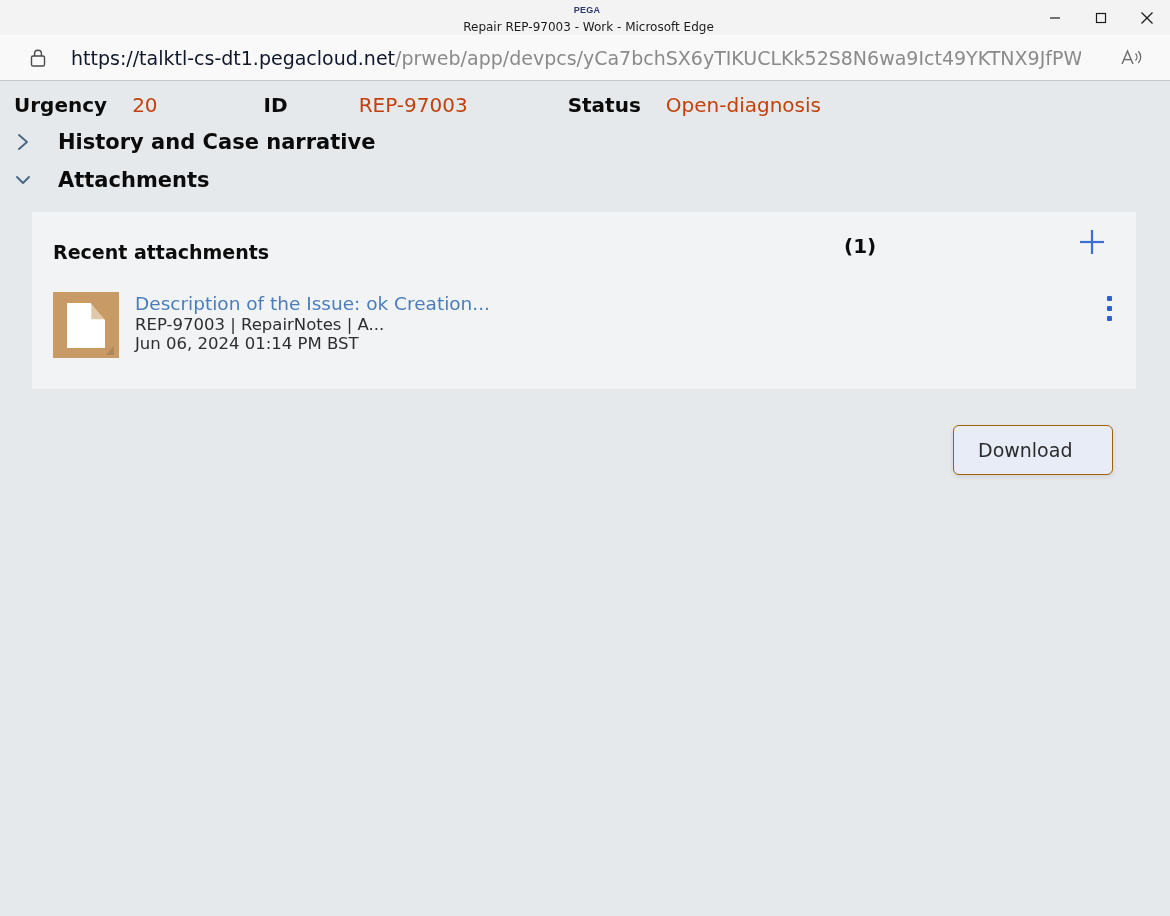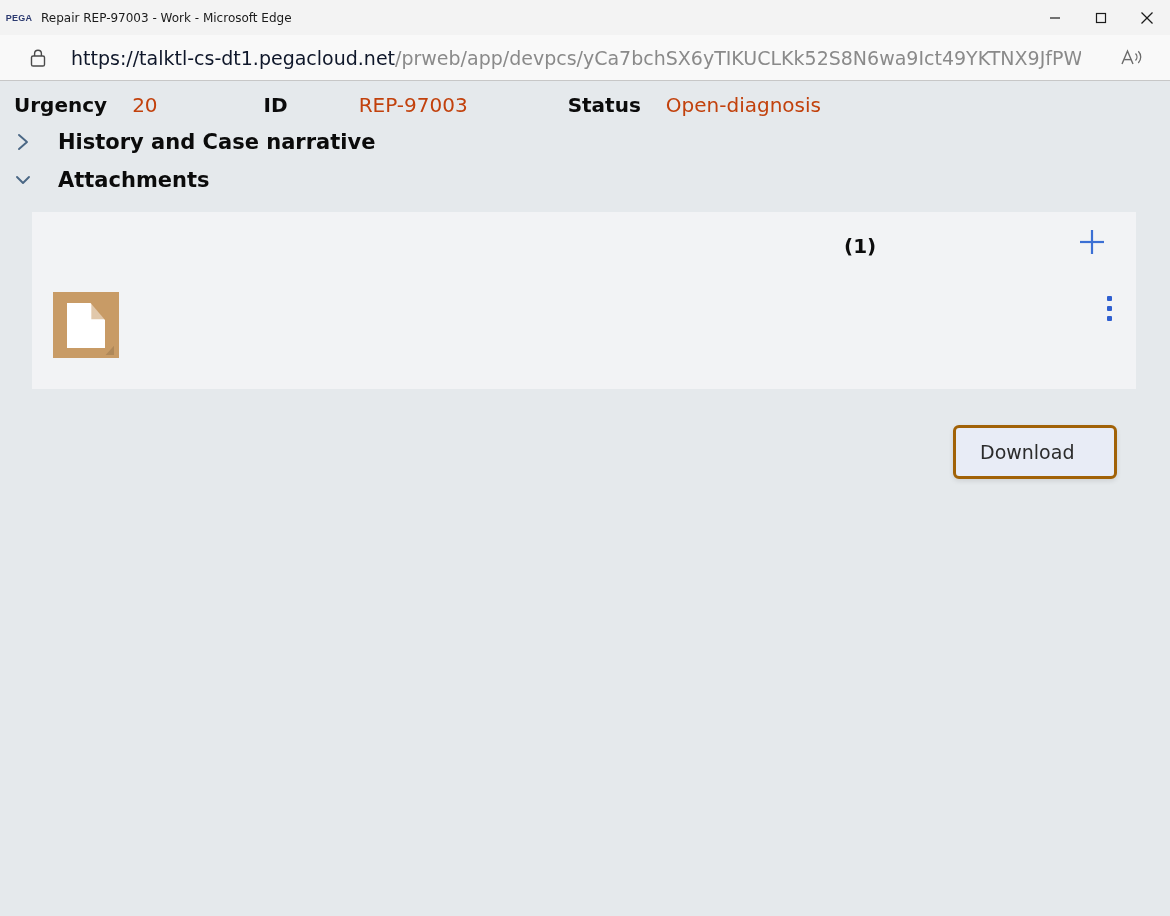--- a/index.html
+++ b/index.html
@@ -16,20 +16,21 @@
   }
 
   
   .browser-titlebar {
     position: absolute;
     left: 0; top: 0;
     width: 1170px; height: 35px;
     background: #f3f3f3;
     display: flex;
     align-items: center;
+    flex-direction: column;
   }
   .favicon {
     width: 30px; height: 20px;
     margin-left: 4px;
     display: flex;
     align-items: center;
     justify-content: center;
     font-size: 9px;
     font-weight: bold;
     color: #2c3a70;
@@ -270,21 +271,21 @@
   }
 
   
   .download-menu {
     position: absolute;
     left: 953px;
     top: 344px;
     width: 158px;
     height: 48px;
     background: #e8ecf6;
-    border: 3px solid #a16207;
+    border: 1px solid #a16207;
     border-radius: 6px;
     box-shadow: 0 2px 5px rgba(0,0,0,0.10);
     display: flex;
     align-items: center;
     z-index: 10;
   }
   .download-menu-item {
     font-size: 19px;
     color: #2b2b2b;
     padding-left: 24px;
@@ -370,35 +371,41 @@
     <span class="chevron">
       <svg width="20" height="20" viewBox="0 0 20 20" aria-hidden="true">
         <path d="M4 7 L10 13 L16 7" fill="none" stroke="currentColor" stroke-width="1.9" stroke-linecap="round" stroke-linejoin="round"></path>
       </svg>
     </span>
     <span class="section-title">Attachments</span>
   </div>
 
   <div class="card">
     <div class="card-header">
+      <span class="card-title">Recent attachments</span>
       <span class="card-count">(1)</span>
       <span class="add-btn">
         <svg width="34" height="34" viewBox="0 0 34 34" aria-hidden="true">
           <line x1="17" y1="5" x2="17" y2="29" stroke="currentColor" stroke-width="2.2"></line>
           <line x1="5" y1="17" x2="29" y2="17" stroke="currentColor" stroke-width="2.2"></line>
         </svg>
       </span>
     </div>
 
     <div class="attachment-row">
       <div class="file-thumb">
         <span class="shadow"></span>
         <span class="page-shape"></span>
         <span class="corner-fold"></span>
       </div>
+      <div class="attachment-meta">
+        <a class="attachment-name">Description of the Issue: ok Creation...</a>
+        <div class="attachment-sub">REP-97003 | RepairNotes | A...</div>
+        <div class="attachment-sub">Jun 06, 2024 01:14 PM BST</div>
+      </div>
       <span class="kebab-btn">
         <i></i>
           <i></i>
           <i></i>
       </span>
     </div>
   </div>
 
   <div class="download-menu">
     <div class="download-menu-item">Download</div>

